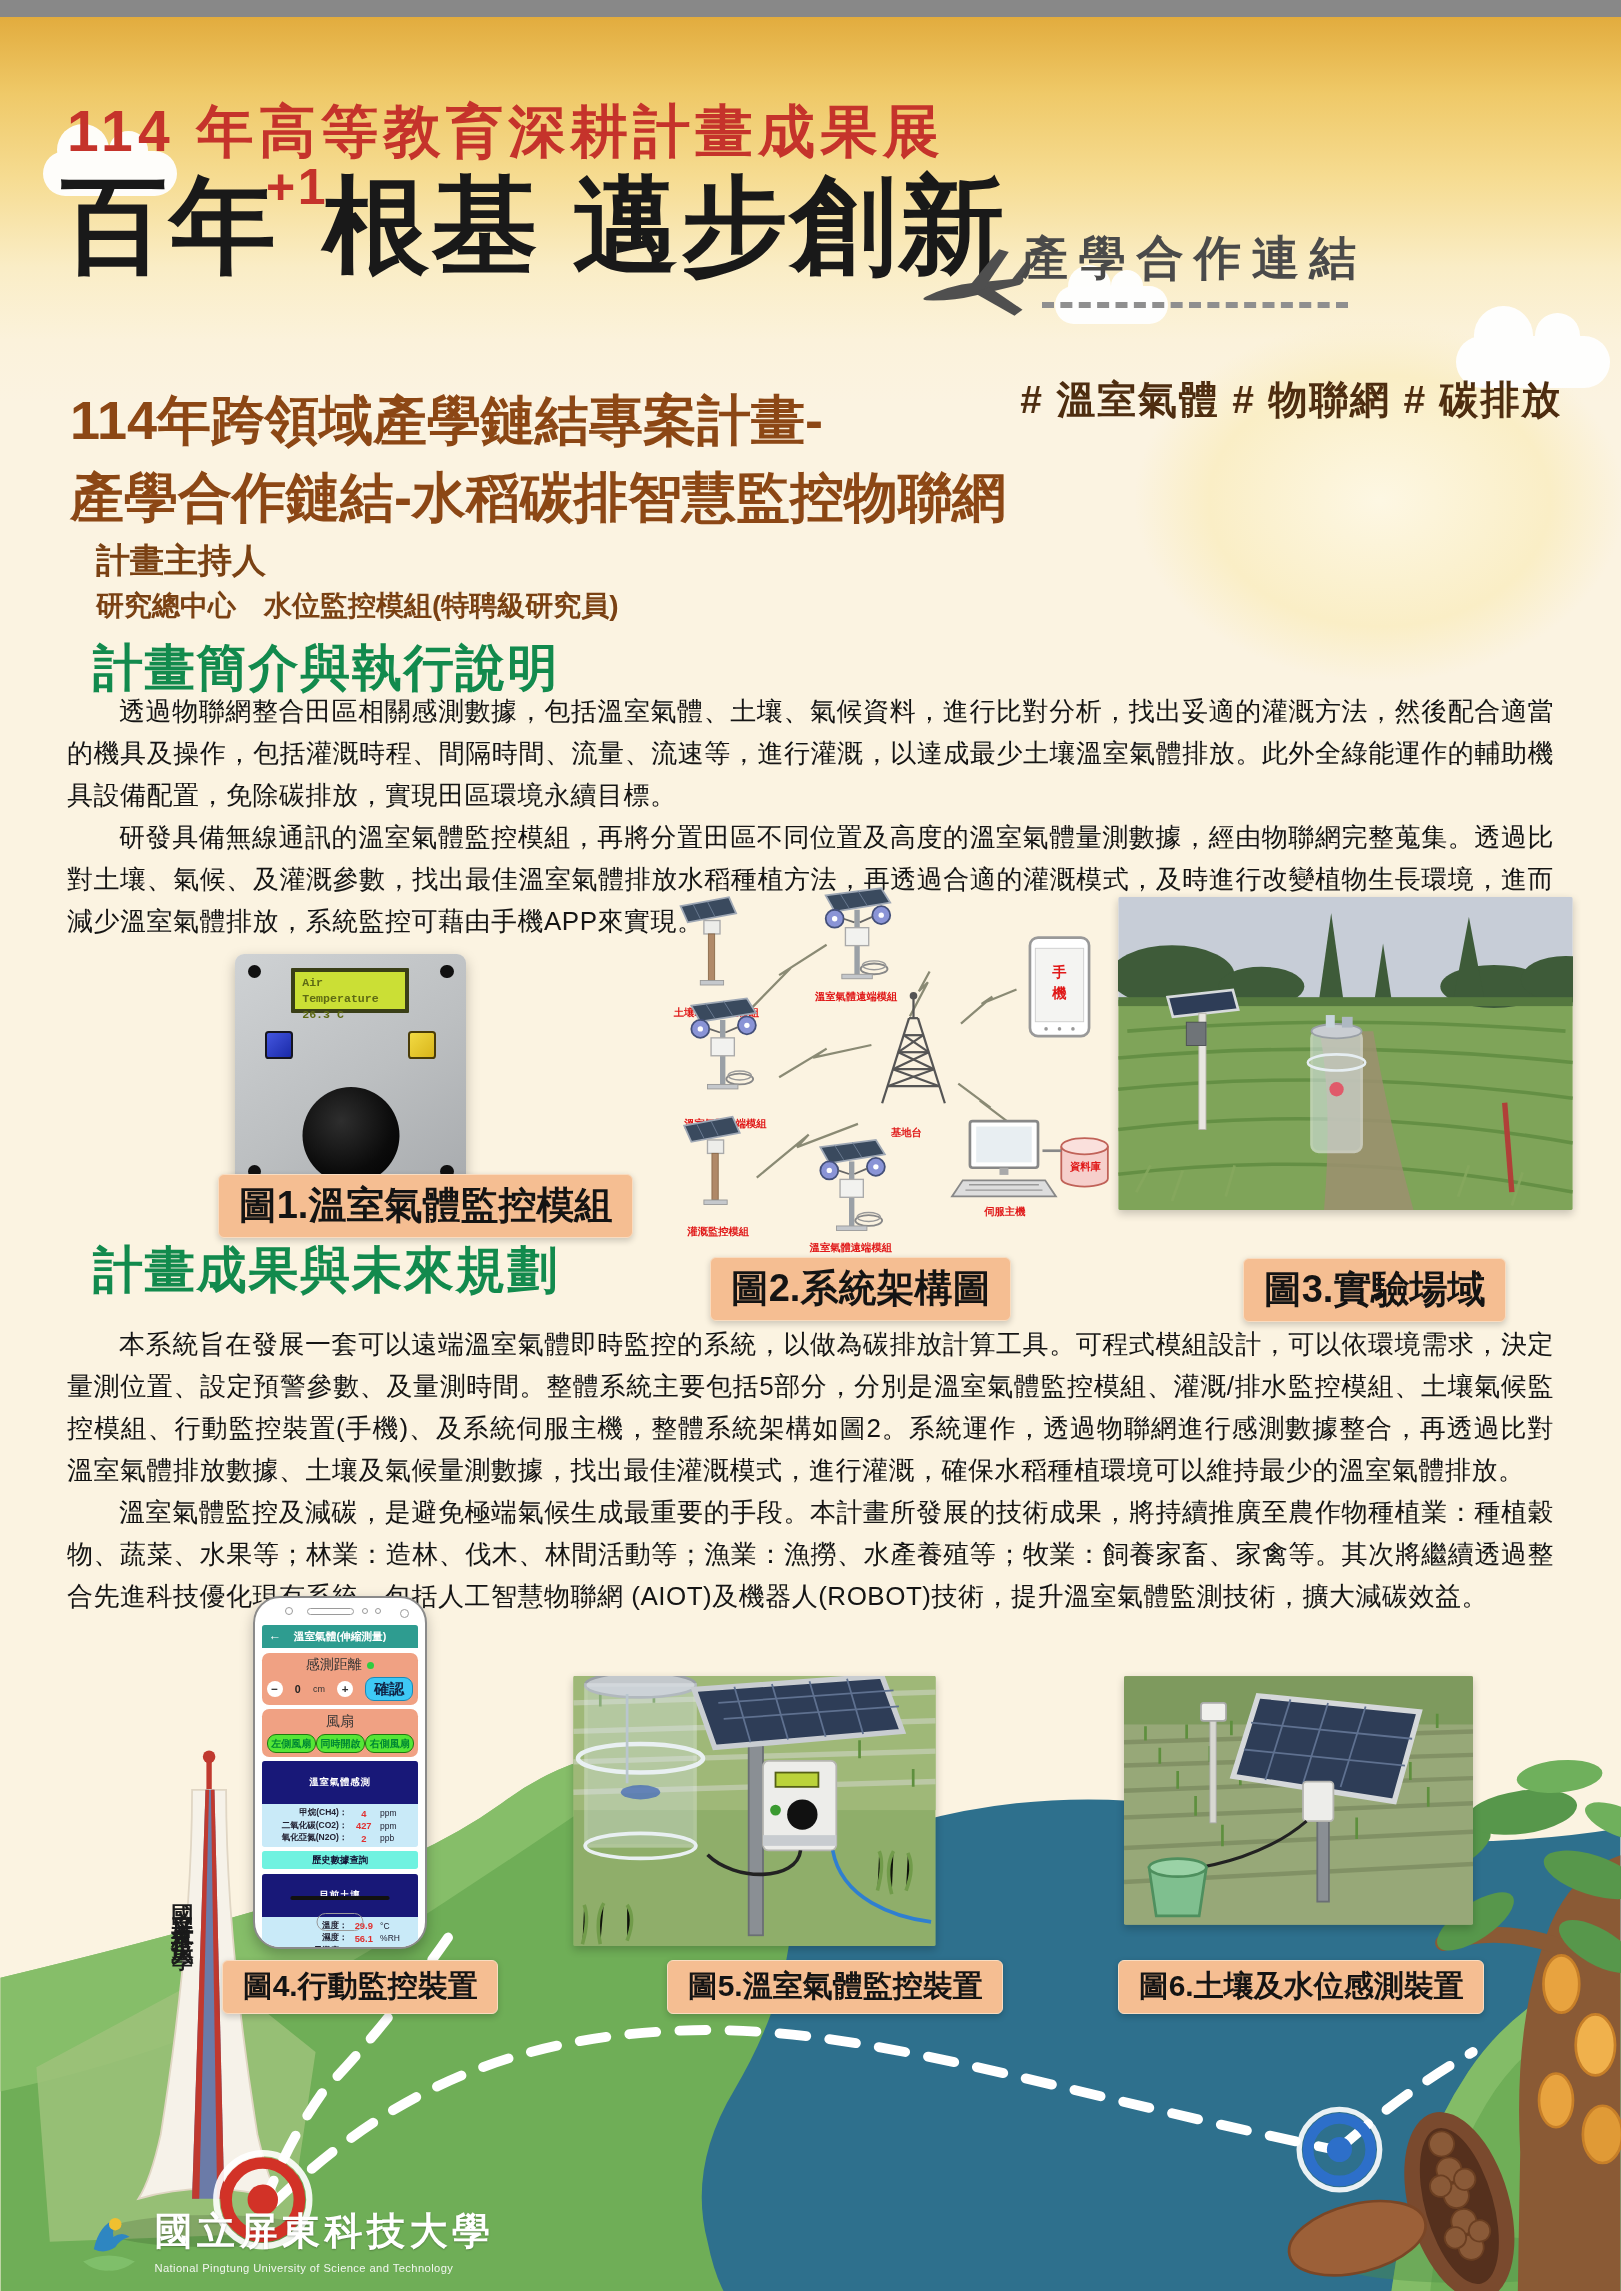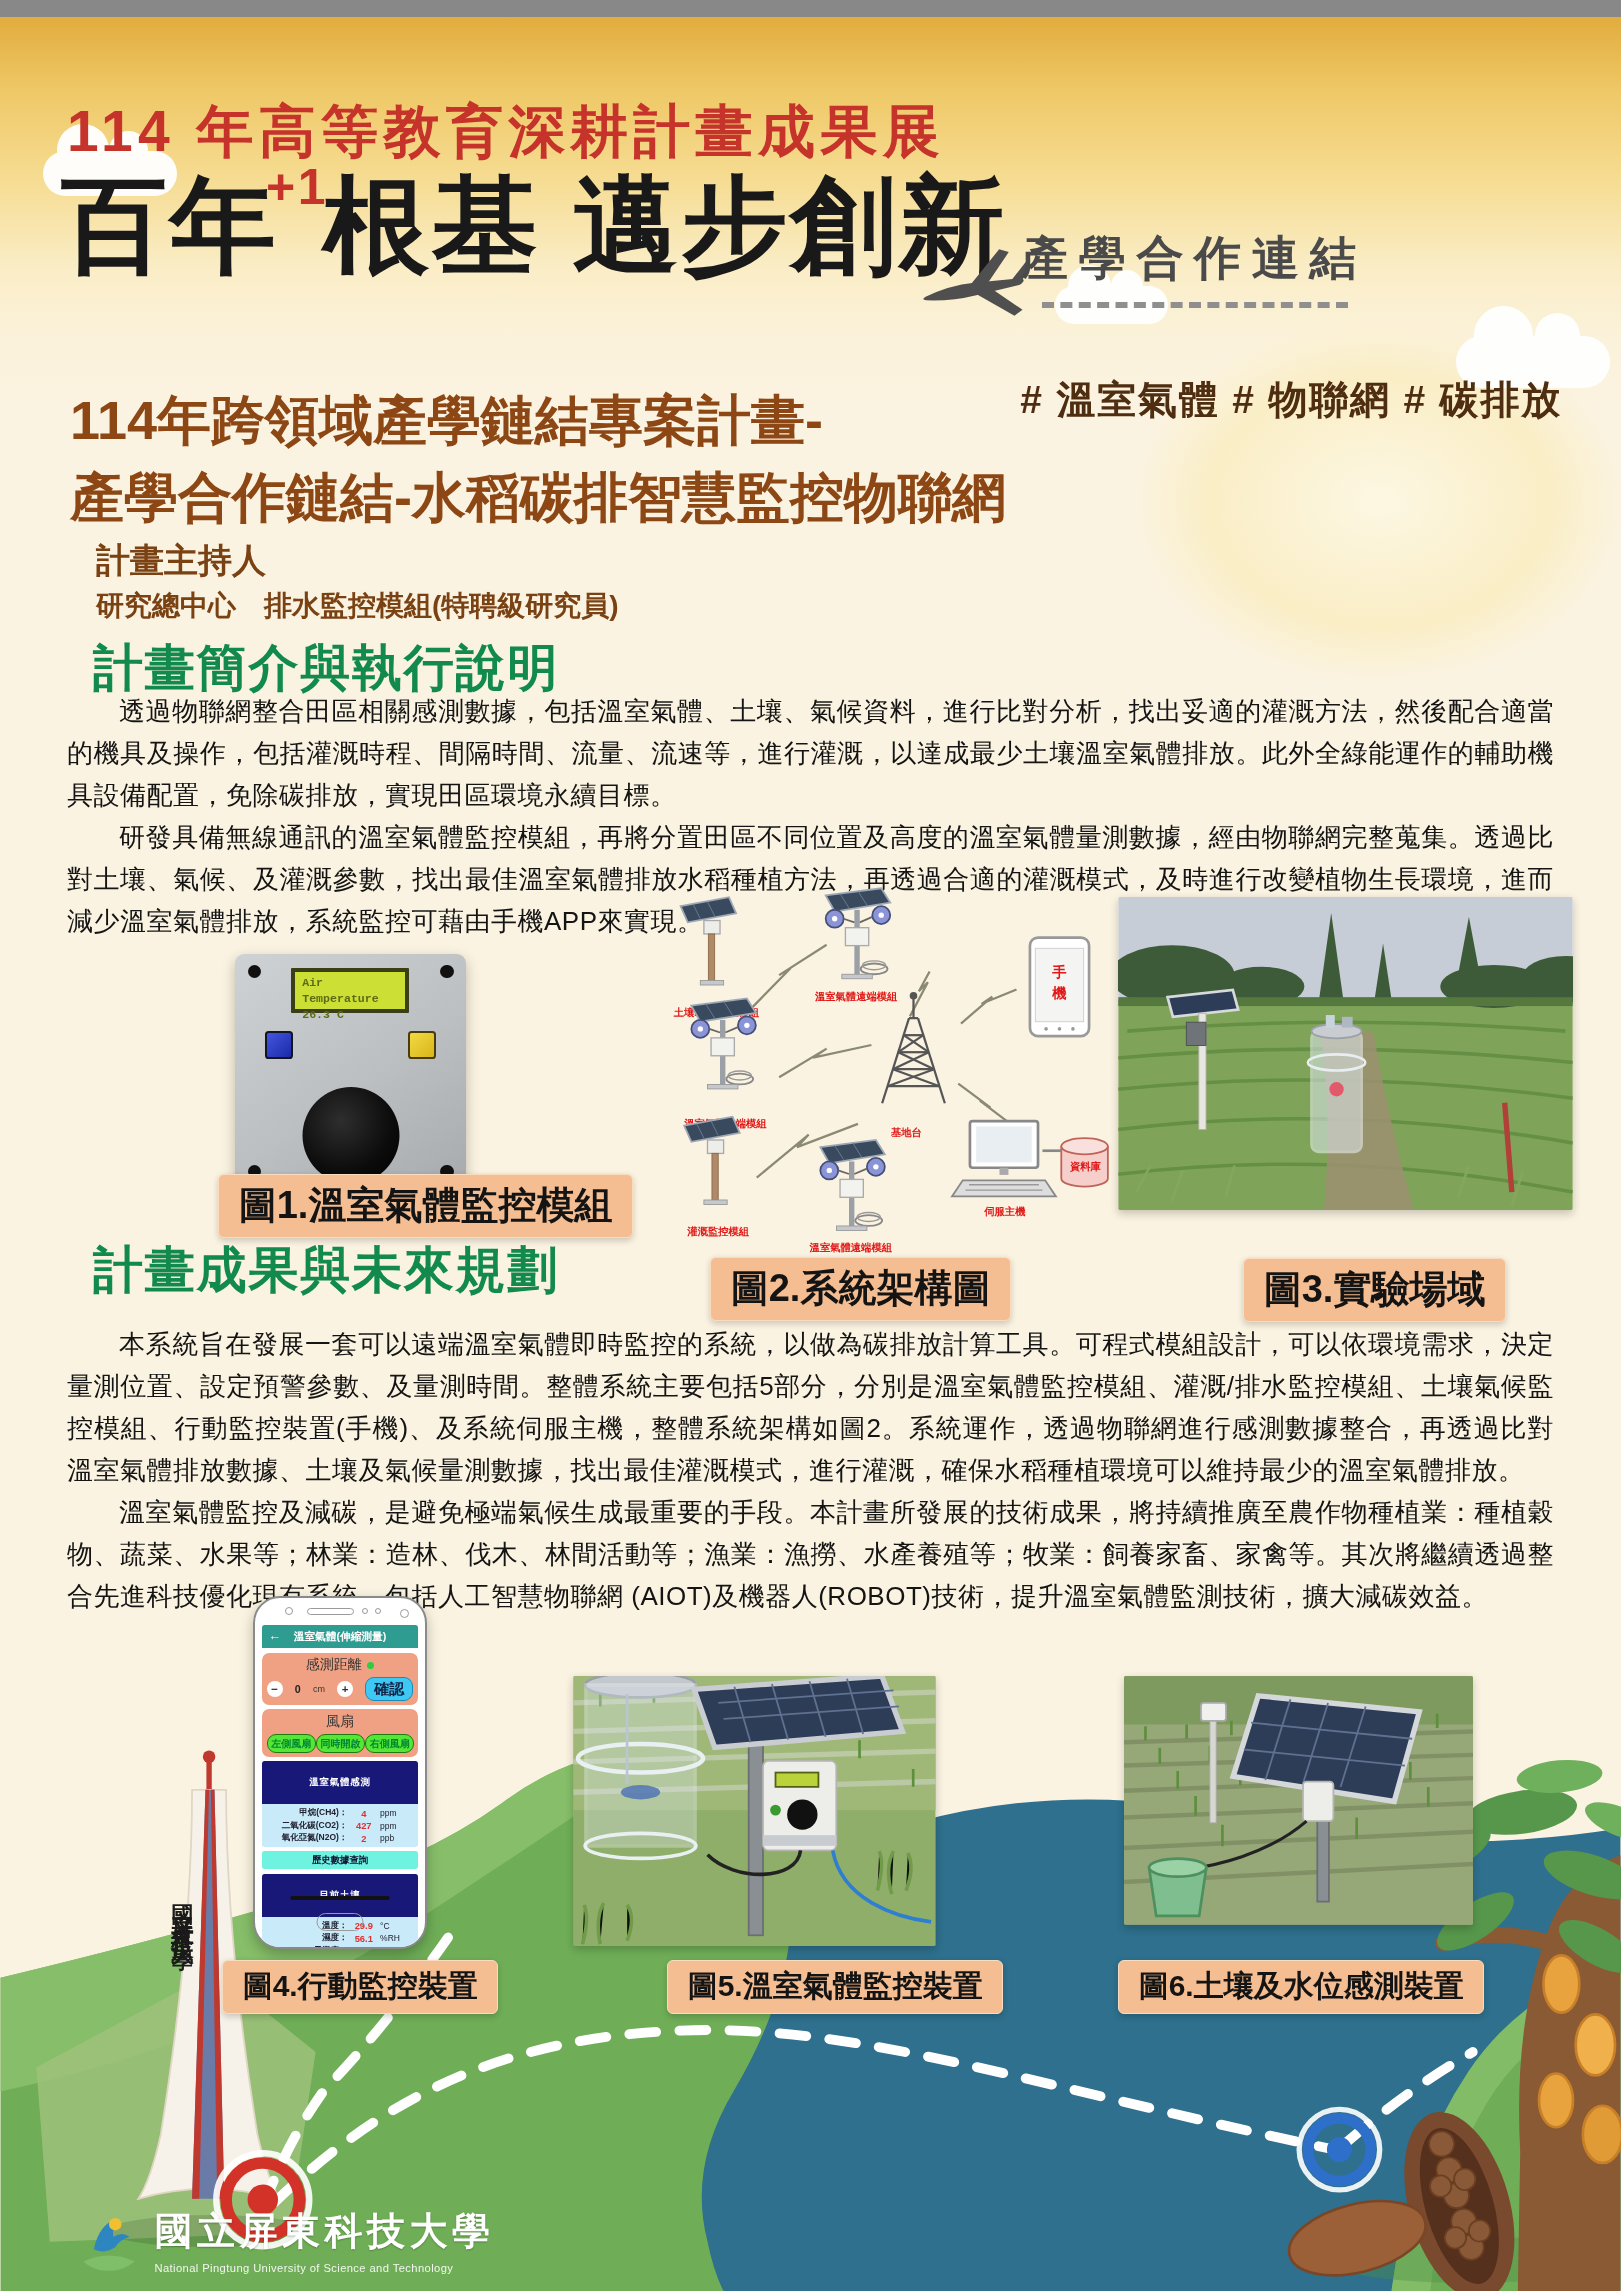--- a/index.html
+++ b/index.html
@@ -145,21 +145,21 @@
     <div class="link-label">產學合作連結</div>
     <div class="banner-dash"></div>
   </div>
 
   <div class="main-title">
     <div>114年跨領域產學鏈結專案計畫-</div>
     <div>產學合作鏈結-水稻碳排智慧監控物聯網</div>
   </div>
   <div class="hashtags"># 溫室氣體 # 物聯網 # 碳排放</div>
   <div class="pi-label">計畫主持人</div>
-  <div class="pi-info">研究總中心　排水監控模組(特聘級研究員)</div>
+  <div class="pi-info">研究總中心　水位監控模組(特聘級研究員)</div>
 
   <div class="green-heading gh1">計畫簡介與執行說明</div>
   <div class="body-text t1">
     <p>透過物聯網整合田區相關感測數據，包括溫室氣體、土壤、氣候資料，進行比對分析，找出妥適的灌溉方法，然後配合適當的機具及操作，包括灌溉時程、間隔時間、流量、流速等，進行灌溉，以達成最少土壤溫室氣體排放。此外全綠能運作的輔助機具設備配置，免除碳排放，實現田區環境永續目標。</p>
     <p>研發具備無線通訊的溫室氣體監控模組，再將分置田區不同位置及高度的溫室氣體量測數據，經由物聯網完整蒐集。透過比對土壤、氣候、及灌溉參數，找出最佳溫室氣體排放水稻種植方法，再透過合適的灌溉模式，及時進行改變植物生長環境，進而減少溫室氣體排放，系統監控可藉由手機APP來實現。</p>
   </div>
 
   <div class="fig1">
     <div class="screw" style="left:12.5px;top:10.7px;"></div>
     <div class="screw" style="right:12.5px;top:10.7px;"></div>

